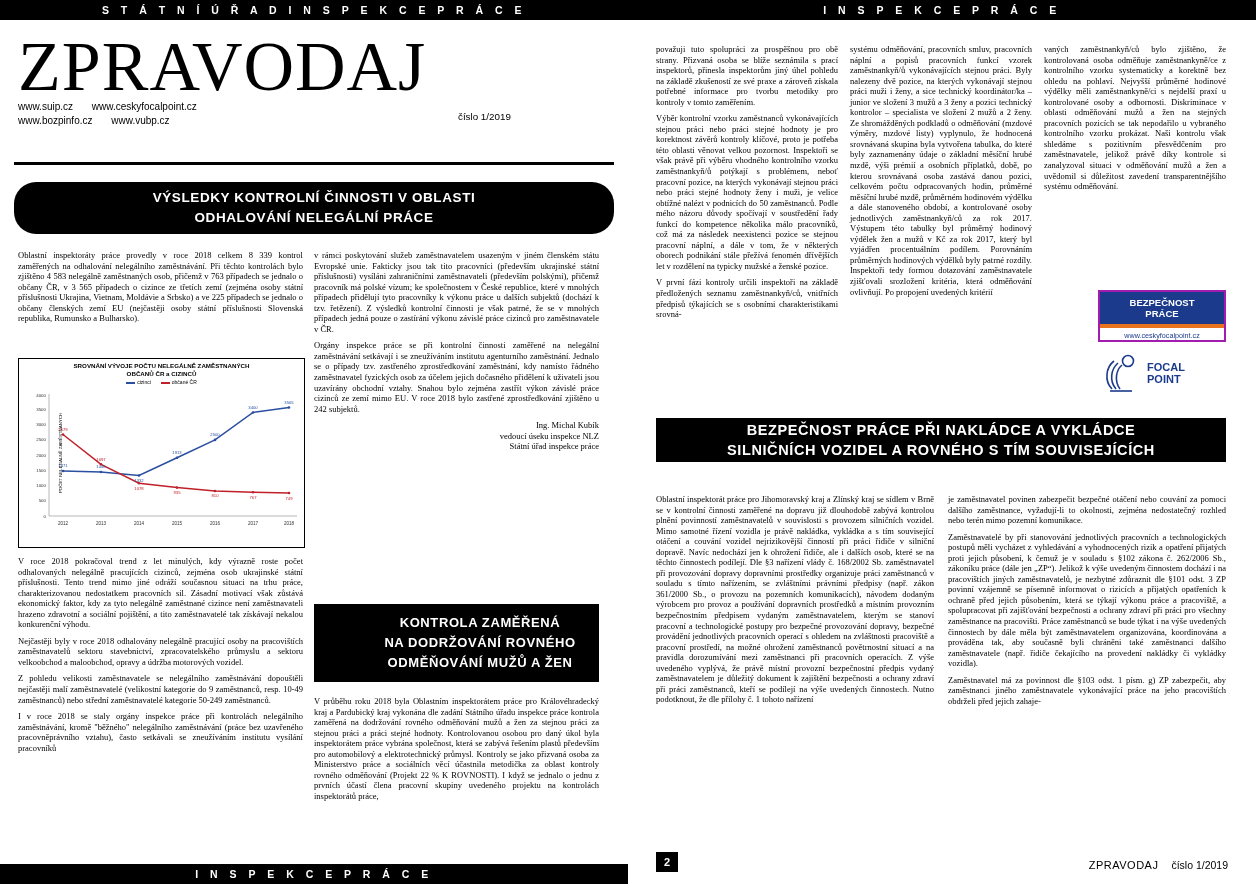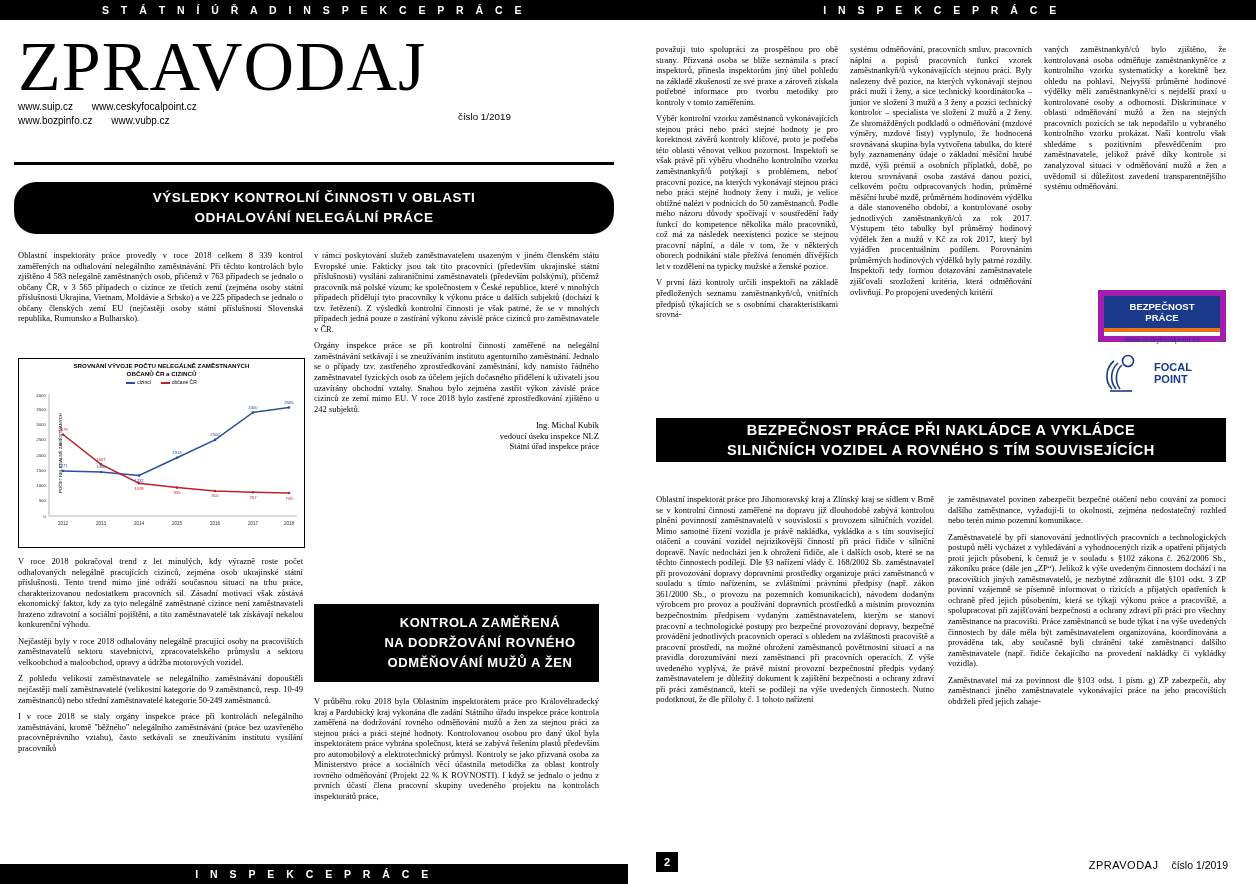--- a/index.html
+++ b/index.html
@@ -173,21 +173,21 @@
     transform: translateY(-50%) rotate(-90deg);
     transform-origin: center;
     font-family: "Liberation Sans", sans-serif;
     font-size: 4.4px;
     white-space: nowrap;
   }
 
   
   .logo-bp {
     position: absolute;
-    border: 6px solid #a21caf;
+    border: 2px solid #a21caf;
     background: #fff;
   }
   .logo-bp .bp-top {
     background: #1b3a8c;
     color: #fff;
     font-family: "Liberation Sans", sans-serif;
     font-weight: bold;
     font-size: 9.5px;
     text-align: center;
     line-height: 11px;
@@ -201,21 +201,21 @@
     color: #1b3a8c;
     font-family: "Liberation Sans", sans-serif;
     font-size: 7.2px;
     text-align: center;
     padding: 3px 0 4px 0;
   }
   .logo-focal {
     position: absolute;
     display: flex;
     align-items: center;
-    gap: 12px;
+    gap: 5px;
   }
   .logo-focal .fp-text {
     color: #1b3a8c;
     font-family: "Liberation Sans", sans-serif;
     font-weight: bold;
     font-size: 11px;
     line-height: 12px;
   }
 
   

